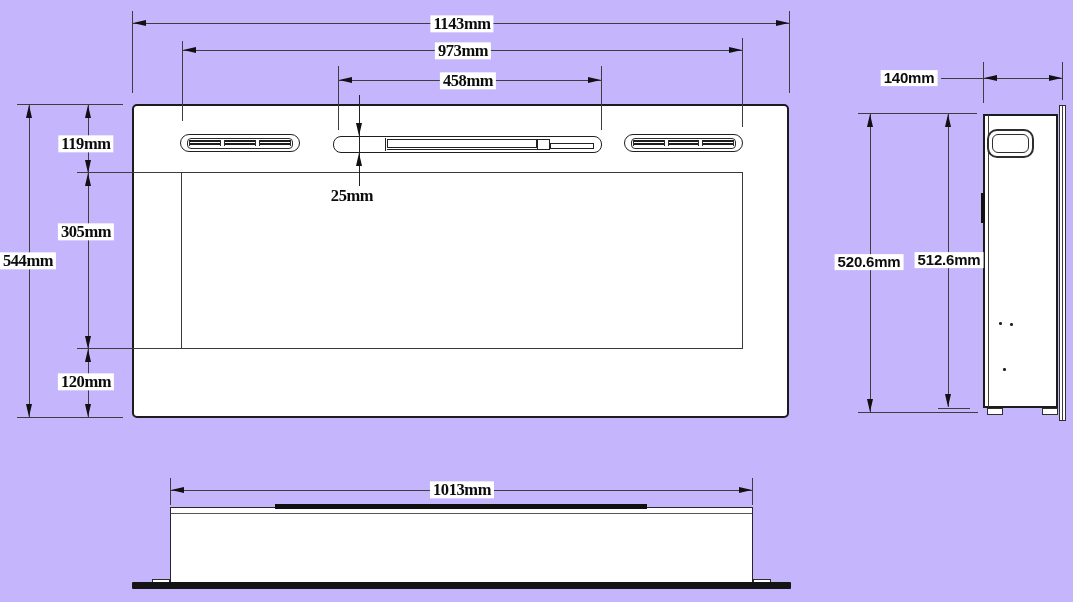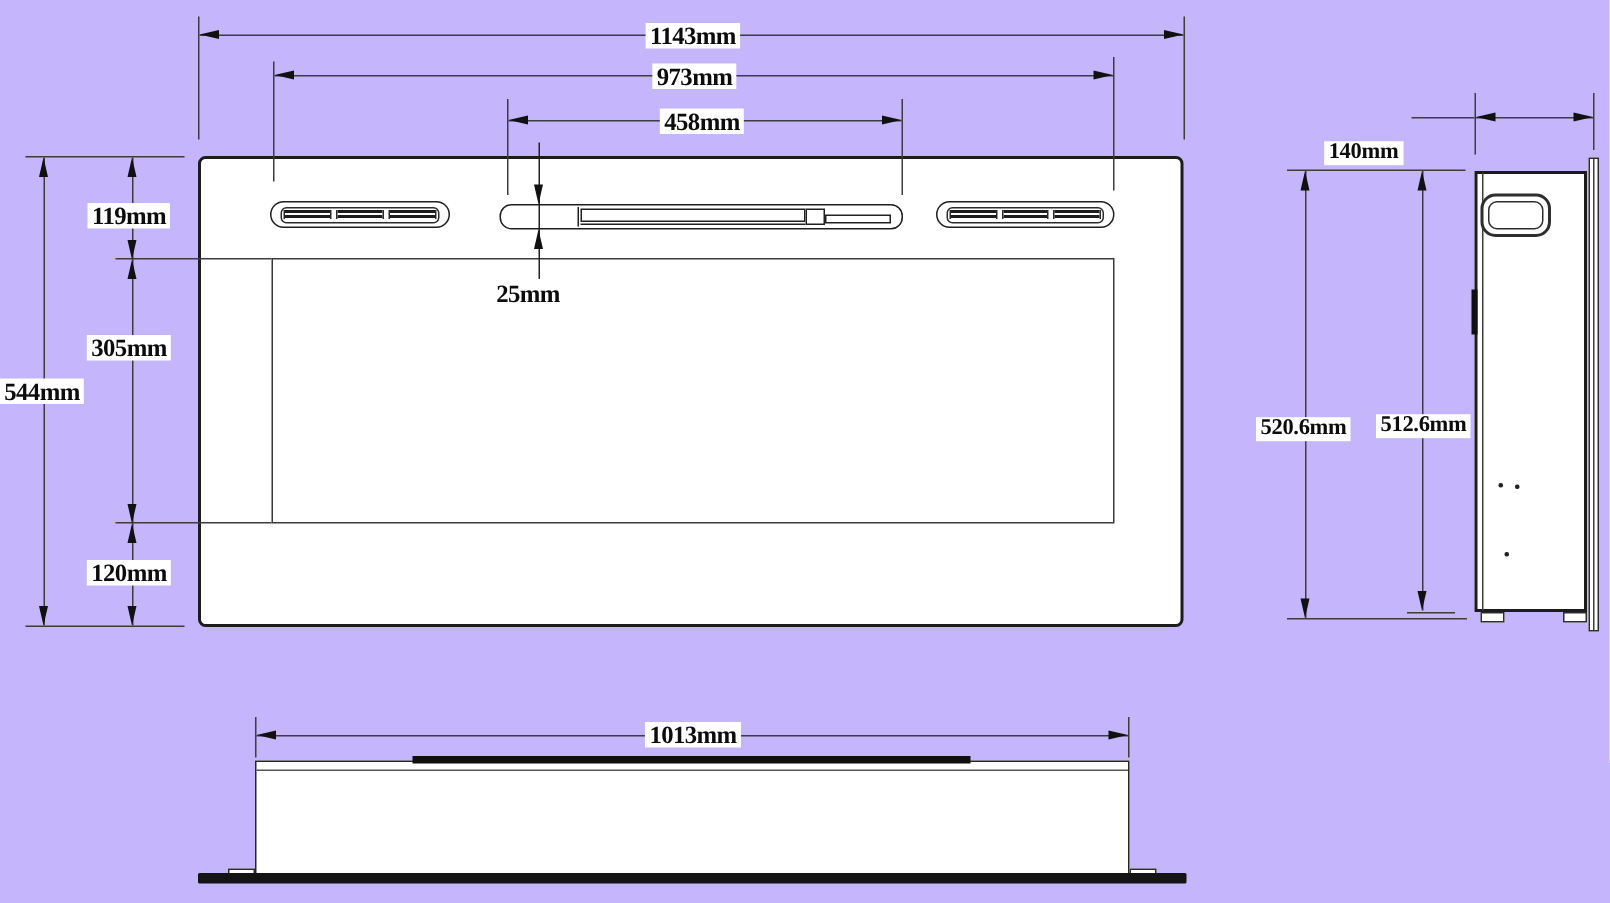--- a/index.html
+++ b/index.html
@@ -24,21 +24,21 @@
   .arr.l { border-top:3.5px solid transparent; border-bottom:3.5px solid transparent; border-right:13px solid #111; }
   .arr.u { border-left:3.5px solid transparent; border-right:3.5px solid transparent; border-bottom:13px solid #111; }
   .arr.d { border-left:3.5px solid transparent; border-right:3.5px solid transparent; border-top:13px solid #111; }
 
   
   .lbl {
     position:absolute; transform:translate(-50%,-50%); background:#fff; padding:0 3px;
     font-size:16.5px; font-weight:700; color:#0c0c0c; white-space:nowrap;
     letter-spacing:-0.4px; line-height:1.05; z-index:5;
   }
-  .lbl.sans { font-family:Liberation Serif, serif; font-size:15px; letter-spacing:-0.2px;margin-top:24px; }
+  .lbl.sans { font-family:Liberation Sans, sans-serif; font-size:15px; letter-spacing:-0.2px; }
 
   
   .vent { position:absolute; border:1.7px solid #1f1f1f; border-radius:9px; background:#fff; }
   .vent-inner { position:absolute; left:6px; right:6px; top:2.5px; bottom:2.5px;
     border:1px solid #2c2c2c; border-radius:4px; display:flex; gap:2.5px; padding:1.2px; background:#fff; }
   .vent-col { flex:1;
     background:repeating-linear-gradient(to bottom, #1d1d1d 0 1.9px, #ffffff 1.9px 3.3px);
     border-left:1px solid #2c2c2c; border-right:1px solid #2c2c2c; }
 
   

